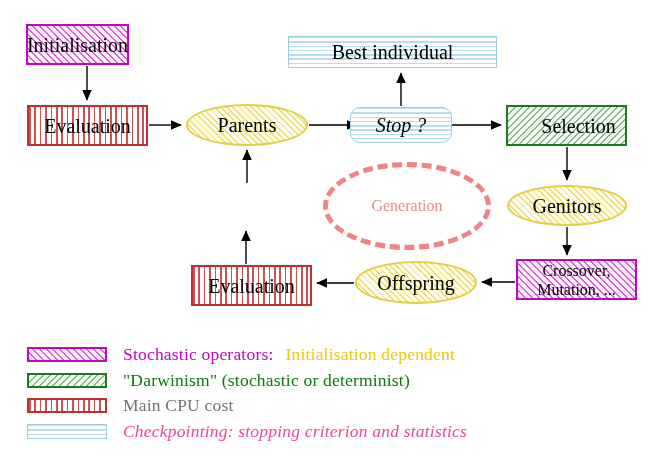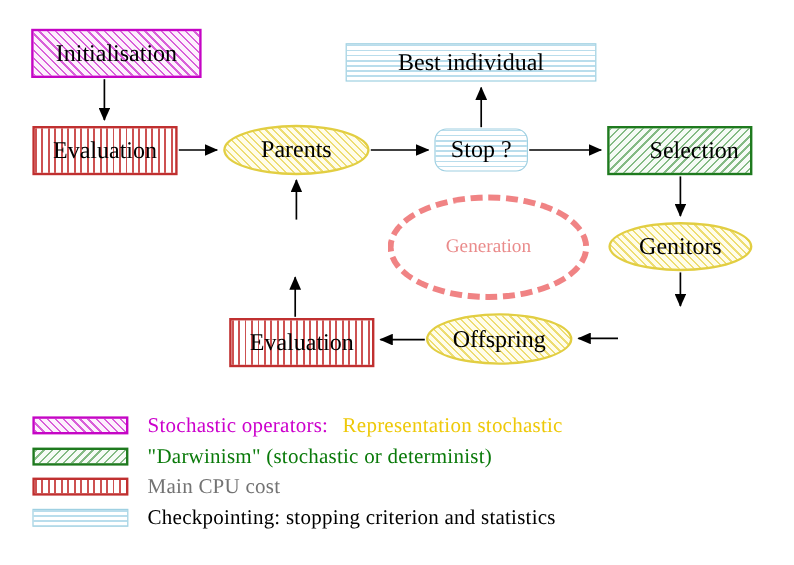--- a/index.html
+++ b/index.html
@@ -36,25 +36,25 @@
   }
   .stripe-cyan {
     border: 1px solid #9fd0e2;
     background: repeating-linear-gradient(180deg, #b9ddec 0, #b9ddec 1.4px, #ffffff 1.4px, #ffffff 4.3px);
   }
   .hatch-yellow {
     border: 2px solid #e2ce42; border-radius: 50%;
     background: repeating-linear-gradient(45deg, #eedd72 0, #eedd72 1.3px, #fffdea 1.3px, #fffdea 4.4px);
   }
   
-  .n-initialisation   { left: 26px;  top: 24px;  width: 142px; height: 41px; }
+  .n-initialisation   { left: 26px;  top: 24px;  width: 103px; height: 41px; }
   .n-evaluation-top   { left: 27px;  top: 105px; width: 121px; height: 41px; }
   .n-parents          { left: 186px; top: 104px; width: 122px; height: 42px; }
   .n-best-individual  { left: 288px; top: 36px;  width: 209px; height: 32px; }
-  .n-stop             { left: 362px; top: 107px; width: 78px;  height: 36px; border-radius: 10px; }
+  .n-stop             { left: 350px; top: 107px; width: 102px;  height: 36px; border-radius: 10px; font-style: italic; }
   .n-selection        { left: 506px; top: 105px; width: 121px; height: 41px; }
   .n-genitors         { left: 507px; top: 185px; width: 120px; height: 41px; }
   .n-crossover        { left: 516px; top: 259px; width: 121px; height: 41px;
                         flex-direction: column; font-size: 16px; line-height: 19px; }
   .n-offspring        { left: 355px; top: 261px; width: 122px; height: 43px; }
   .n-evaluation-bot   { left: 191px; top: 265px; width: 121px; height: 41px; }
   .n-replacement      { left: 187px; top: 184px; width: 121px; height: 42px; font-size: 19px; }
   .n-generation       {
     left: 323px; top: 162px; width: 168px; height: 88px;
     border: 5px dashed #f08384; border-radius: 50%;
@@ -64,21 +64,21 @@
   .legend-row {
     position: absolute; left: 27px; display: flex; align-items: center; height: 16px;
   }
   .lr-1 { top: 346px; } .lr-2 { top: 372px; } .lr-3 { top: 397px; } .lr-4 { top: 423px; }
   .swatch { width: 80px; height: 15px; margin-right: 16px; flex: none; }
   .legend-text { font-size: 17.5px; white-space: nowrap; letter-spacing: 0.2px; }
   .t-magenta { color: #cc00cc; }
   .t-gold    { color: #eec90a; }
   .t-green   { color: #0a7a0a; }
   .t-red     { color: #737373; }
-  .t-cyan    { color: #000000; }
+  .t-cyan    { color: #ec4899; font-style: italic; }
   .gap2 { display: inline-block; width: 12px; }
 </style>
 </head>
 <body>
 
 <div class="canvas">
 
   <svg class="arrows" viewBox="0 0 662 471">
     <defs>
       <marker id="ah" viewBox="0 0 8 7" refX="7.4" refY="3.5" markerWidth="8" markerHeight="7" orient="auto">
@@ -107,31 +107,35 @@
   <div class="node stripe-cyan n-best-individual">Best individual</div>
 
   <div class="node hatch-yellow n-parents">Parents</div>
 
   <div class="node stripe-cyan n-stop">Stop ?</div>
 
   <div class="node hatch-green n-selection">Selection</div>
 
   <div class="node hatch-yellow n-genitors">Genitors</div>
 
+  <div class="node hatch-magenta n-crossover">
+    <span>Crossover,</span>
+    <span>Mutation, ...</span>
+  </div>
 
   <div class="node hatch-yellow n-offspring">Offspring</div>
 
   <div class="node stripe-red n-evaluation-bot">Evaluation</div>
 
 
   <div class="node n-generation">Generation</div>
 
   <div class="legend-row lr-1">
     <div class="swatch hatch-magenta"></div>
-    <div class="legend-text"><span class="t-magenta">Stochastic operators:</span><span class="gap2"></span><span class="t-gold">Representation stochastic</span></div>
+    <div class="legend-text"><span class="t-magenta">Stochastic operators:</span><span class="gap2"></span><span class="t-gold">Initialisation dependent</span></div>
   </div>
 
   <div class="legend-row lr-2">
     <div class="swatch hatch-green"></div>
     <div class="legend-text t-green">"Darwinism" (stochastic or determinist)</div>
   </div>
 
   <div class="legend-row lr-3">
     <div class="swatch stripe-red"></div>
     <div class="legend-text t-red">Main CPU cost</div>

